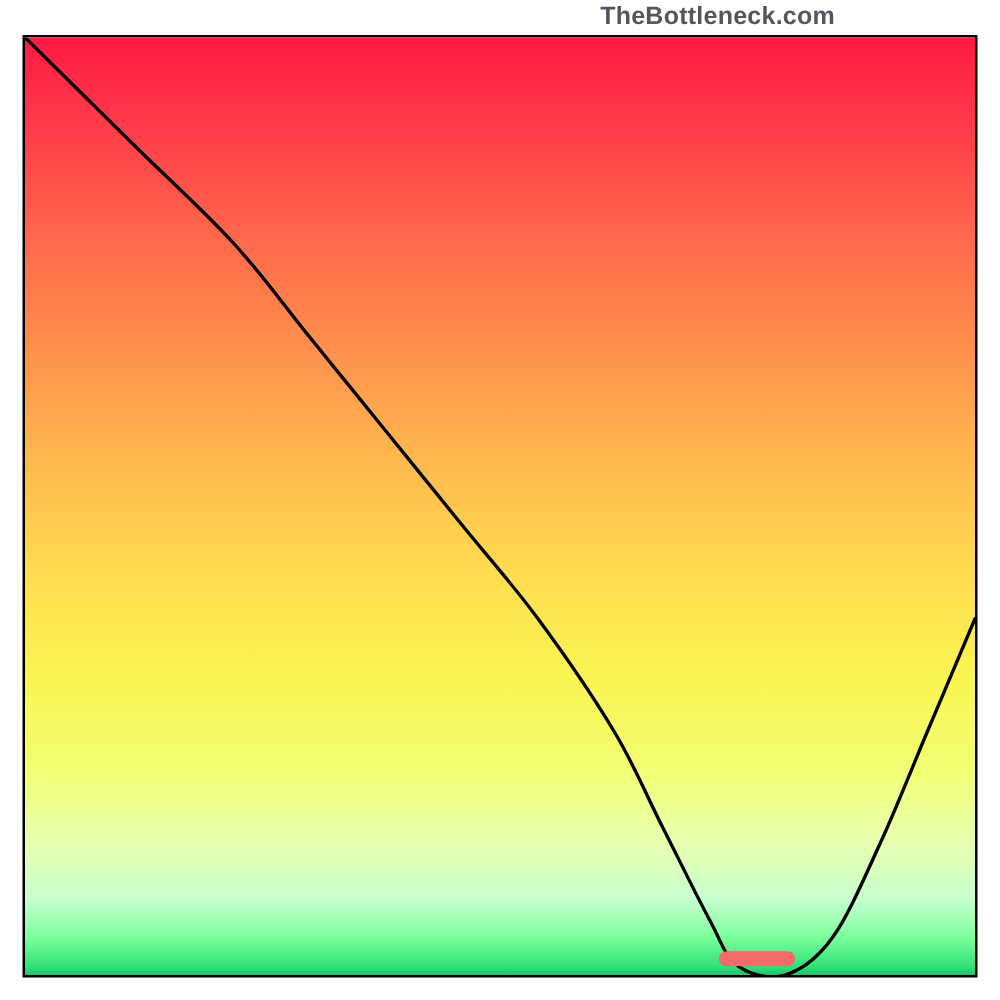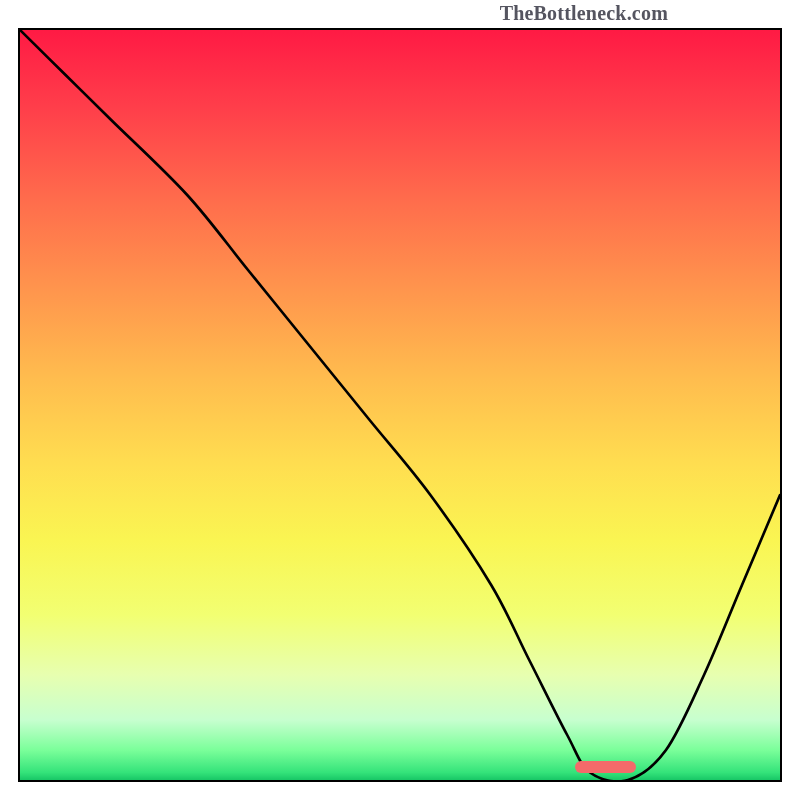--- a/index.html
+++ b/index.html
@@ -8,21 +8,20 @@
     width: 800px;
     height: 800px;
     overflow: hidden;
     background: #ffffff;
     font-family: Arial, Helvetica, sans-serif;
   }
   .chart-container {
     width: 688px;
     height: 800px;
     position: relative;
-    font-family: Liberation Serif, serif;
   }
   .watermark {
     position: absolute;
     top: 2px;
     right: 20px;
     font-size: 20px;
     font-weight: 600;
     color: #555560;
     letter-spacing: 0.2px;
   }

